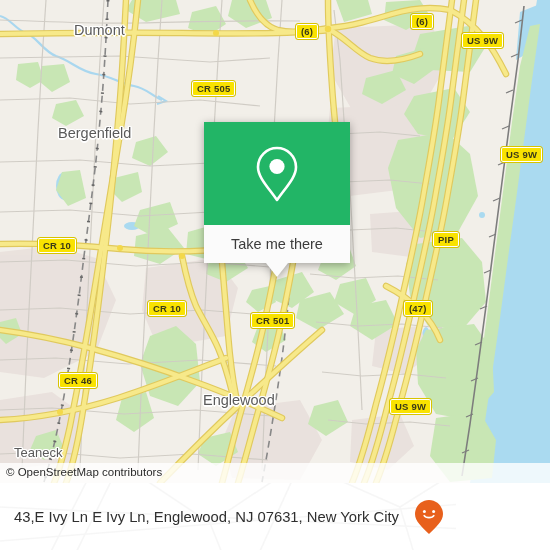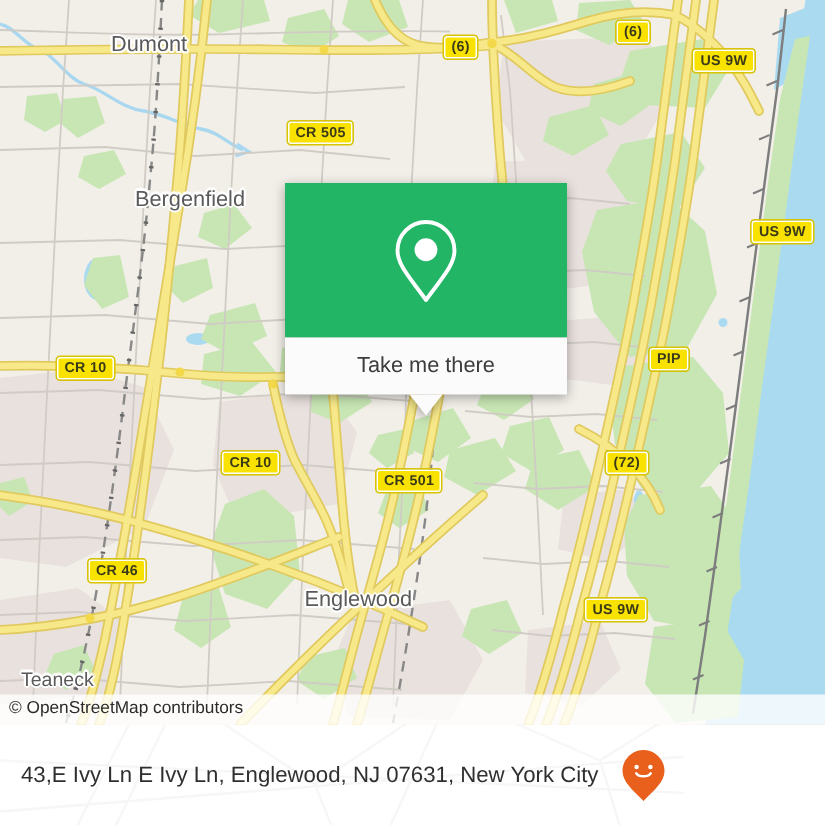--- a/index.html
+++ b/index.html
@@ -63,22 +63,22 @@
     color: #2b2b2b;
     font-size: 11.5px;
     line-height: 17px;
     padding: 1px 0 2px 6px;
     font-family: "Liberation Sans", sans-serif;
   }
 
   
   #popup {
     position: absolute;
-    left: 190px; top: 122px;
-    width: 188px;
+    left: 204px; top: 122px;
+    width: 146px;
     filter: drop-shadow(0 2px 4px rgba(0,0,0,.33));
     text-align: right;
   }
   #popup-image {
     height: 103px;
     background: #22b566;
     display: flex; align-items: center; justify-content: center;
   }
   #popup-bar {
     background: #fbfbfb;
@@ -363,36 +363,36 @@
         <circle cx="216" cy="33" r="3"></circle>
         <circle cx="328" cy="29" r="3.2"></circle>
         <circle cx="120" cy="248" r="3"></circle>
         <circle cx="60" cy="412" r="3"></circle>
         <circle cx="182" cy="256" r="3"></circle>
       </g>
     </svg>
 
     <div>
       <div class="place" style="left:74px; top:22px;">Dumont</div>
-      <div class="place" style="left:58px; top:125px;margin-left:32px;">Bergenfield</div>
+      <div class="place" style="left:58px; top:125px;">Bergenfield</div>
       <div class="place" style="left:203px; top:392px;">Englewood</div>
       <div class="place small" style="left:14px; top:445px;">Teaneck</div>
     </div>
 
     <div>
       <div class="shield" style="left:296px; top:24px;">(6)</div>
       <div class="shield" style="left:411px; top:14px;">(6)</div>
       <div class="shield" style="left:501px; top:147px;">US 9W</div>
       <div class="shield" style="left:192px; top:81px;">CR 505</div>
       <div class="shield" style="left:462px; top:33px;">US 9W</div>
       <div class="shield" style="left:433px; top:232px;">PIP</div>
       <div class="shield" style="left:38px;  top:238px;">CR 10</div>
       <div class="shield" style="left:148px; top:301px;">CR 10</div>
       <div class="shield" style="left:251px; top:313px;">CR 501</div>
-      <div class="shield" style="left:404px; top:301px;">(72)</div>
+      <div class="shield" style="left:404px; top:301px;">(47)</div>
       <div class="shield" style="left:59px;  top:373px;">CR 46</div>
       <div class="shield" style="left:390px; top:399px;">US 9W</div>
     </div>
 
     <div id="popup">
       <div id="popup-image">
         <svg width="48" height="60" viewBox="0 0 48 60">
           <path d="M24,4 C13.5,4 5,12.5 5,23 C5,33 14,42 24,56
                    C34,42 43,33 43,23 C43,12.5 34.5,4 24,4 Z" fill="none" stroke="#ffffff" stroke-width="2.6" stroke-linejoin="round"></path>
           <circle cx="24" cy="22.5" r="7.6" fill="#ffffff"></circle>

